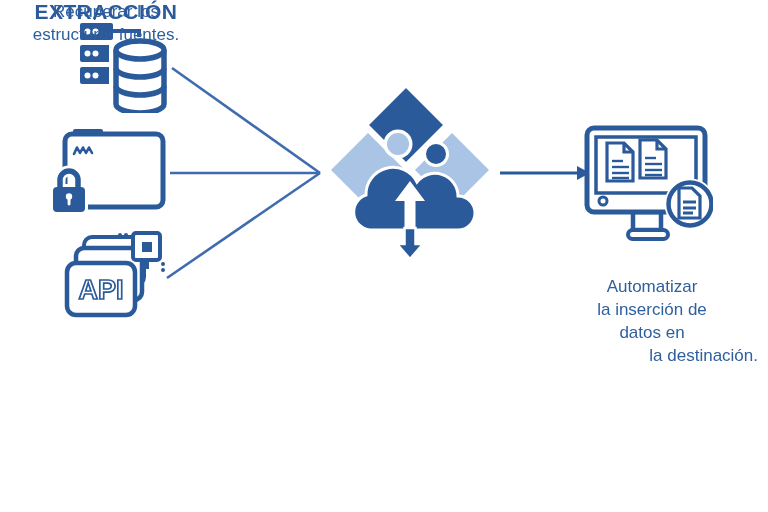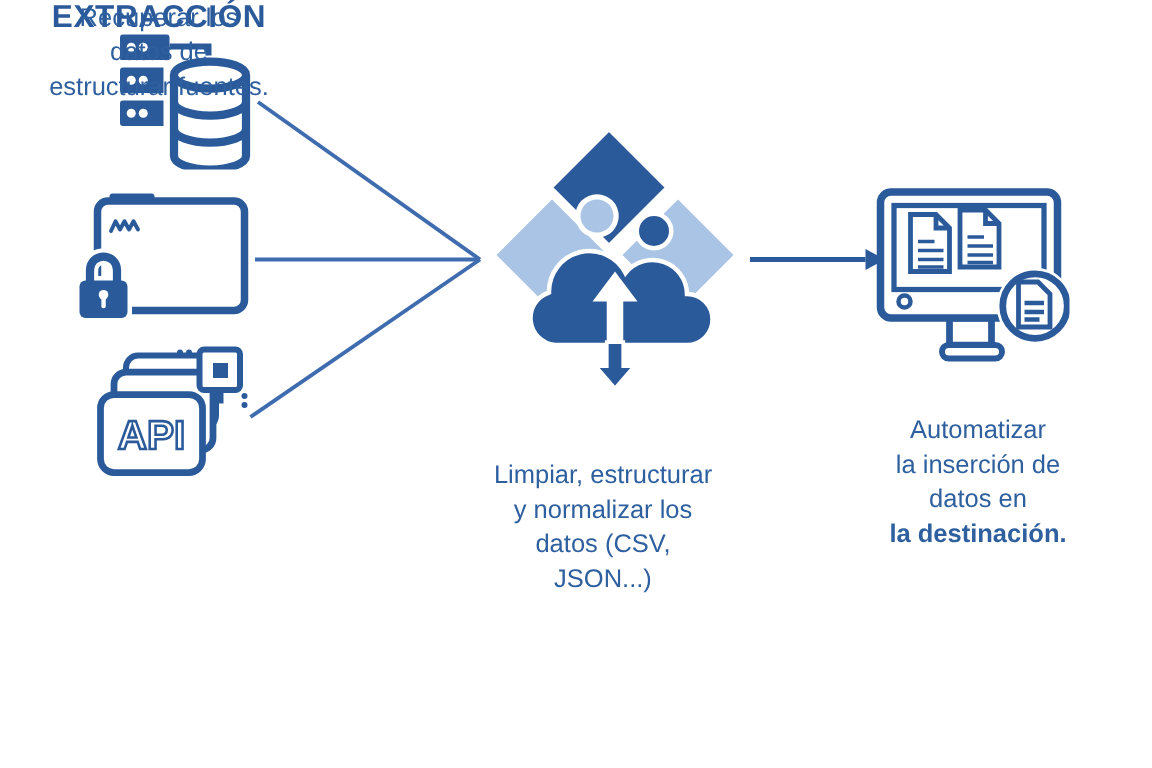--- a/index.html
+++ b/index.html
@@ -8,21 +8,21 @@
     font-family:"Liberation Sans",sans-serif;
   }
   .abs{position:absolute;}
   .stage-title{
     font-weight:bold;font-size:21px;letter-spacing:.4px;color:#2b5a9b;
     text-align:center;
   }
   .stage-body{
     font-size:17px;line-height:23px;color:#2e5f9e;text-align:center;
   }
-  .bold-line{font-weight:bold;}
+  .bold-line{font-weight:normal;text-align:right;}
   svg{display:block;}
 </style>
 </head>
 <body>
 
 <div class="canvas">
 
   <svg class="abs" style="left:0;top:0" width="768" height="512" viewBox="0 0 768 512">
     <g stroke="#3f6cae" stroke-width="2.6">
       <line x1="172" y1="68" x2="320" y2="173"></line>
@@ -139,30 +139,23 @@
       <path d="M96,66 h13 l8,8 v22 h-21 Z" fill="#ffffff" stroke="#2b5a9b" stroke-width="3.2"></path>
       <line x1="100" y1="80" x2="113" y2="80" stroke="#2b5a9b" stroke-width="3"></line>
       <line x1="100" y1="86" x2="113" y2="86" stroke="#2b5a9b" stroke-width="3"></line>
       <line x1="100" y1="91" x2="110" y2="91" stroke="#2b5a9b" stroke-width="3"></line>
     </g>
   </svg>
 
   <div class="abs stage-title" style="left:0;top:336;width:212px">EXTRACCIÓN</div>
   <div class="abs stage-body" style="left:0;top:372;width:212px">
     <div>Recuperar los</div>
-    <div>datos de</div>
     <div>estructurar fuentes.</div>
   </div>
 
-  <div class="abs stage-body" style="left:296px;top:305px;width:212px">
-    <div>Limpiar, estructurar</div>
-    <div>y normalizar los</div>
-    <div>datos (CSV,</div>
-    <div>JSON...)</div>
-  </div>
 
   <div class="abs stage-body" style="left:546px;top:275px;width:212px">
     <div>Automatizar</div>
     <div>la inserción de</div>
     <div>datos en</div>
     <div class="bold-line">la destinación.</div>
   </div>
 
 </div>
 

